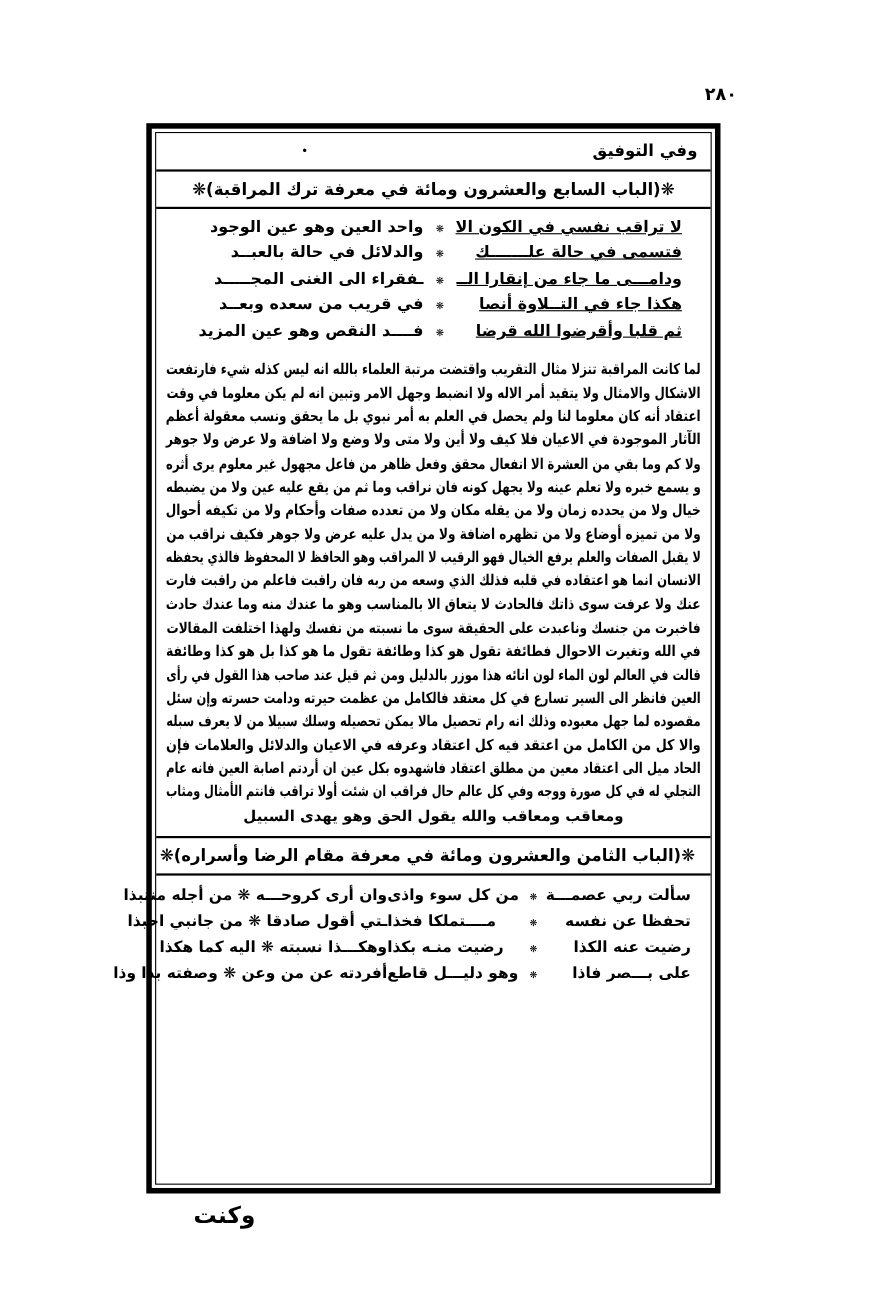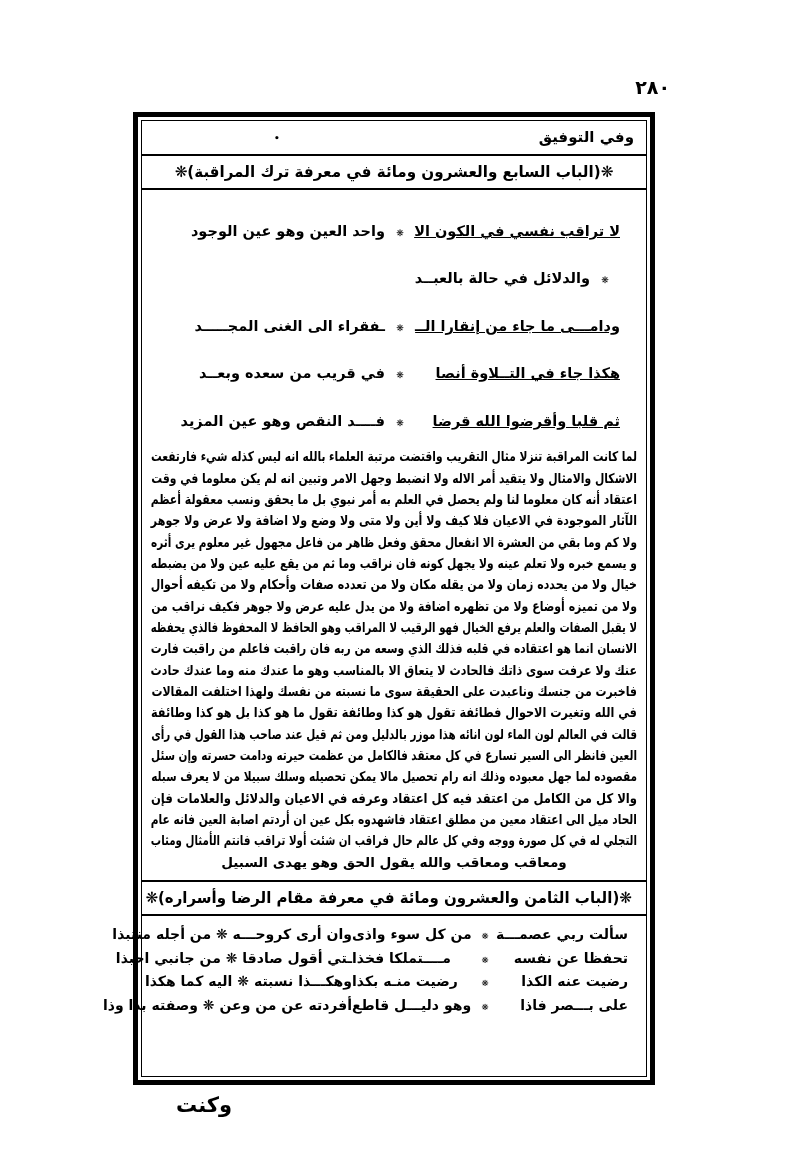--- a/index.html
+++ b/index.html
@@ -15,21 +15,21 @@
     font-family: "DejaVu Sans", "Liberation Sans", sans-serif;
     color: #000000;
     overflow: hidden;
   }
 
   
   .page-number {
     position: absolute;
     top: 76px;
     right: 130px;
-    font-size: 19px;
+    font-size: 16px;
     font-weight: bold;
     letter-spacing: 1px;
     direction: rtl;
   }
 
   
   .frame-outer {
     position: absolute;
     left: 133px;
     top: 112px;
@@ -93,21 +93,20 @@
     display: flex;
     align-items: baseline;
     justify-content: flex-start;
     font-size: 14.5px;
     font-weight: bold;
     line-height: 1.62;
     white-space: nowrap;
   }
   .hemi {
     flex: 0 0 auto;
-    margin-top: 24px;
   }
   .hemi-a { width: 205px; text-align: right; text-decoration: underline; }
   .hemi-b { width: 205px; text-align: right; }
   .verse-sep {
     width: 30px;
     text-align: center;
     font-size: 9px;
     flex: 0 0 auto;
   }
 
@@ -179,20 +178,21 @@
     <div class="chapter-band" style="display: block; transform-origin: center center; transform: scaleX(0.9762);">❋(الباب السابع والعشرون ومائة في معرفة ترك المراقبة)❋</div>
     <div class="rule"></div>
 
     <div class="verse-block">
       <div class="verse-line">
         <span class="hemi hemi-a">لا تراقب نفسي في الكون الا</span>
         <span class="verse-sep">❋</span>
         <span class="hemi hemi-b">واحد العين وهو عين الوجود</span>
       </div>
       <div class="verse-line">
+        <span class="hemi hemi-a">فتسمى في حالة علـــــــك</span>
         <span class="verse-sep">❋</span>
         <span class="hemi hemi-b">والدلائل في حالة بالعبــد</span>
       </div>
       <div class="verse-line">
         <span class="hemi hemi-a">ودامـــى ما جاء من إنقارا الــ</span>
         <span class="verse-sep">❋</span>
         <span class="hemi hemi-b">ـفقراء الى الغنى المجـــــد</span>
       </div>
       <div class="verse-line">
         <span class="hemi hemi-a">هكذا جاء في التــلاوة أنصا</span>

